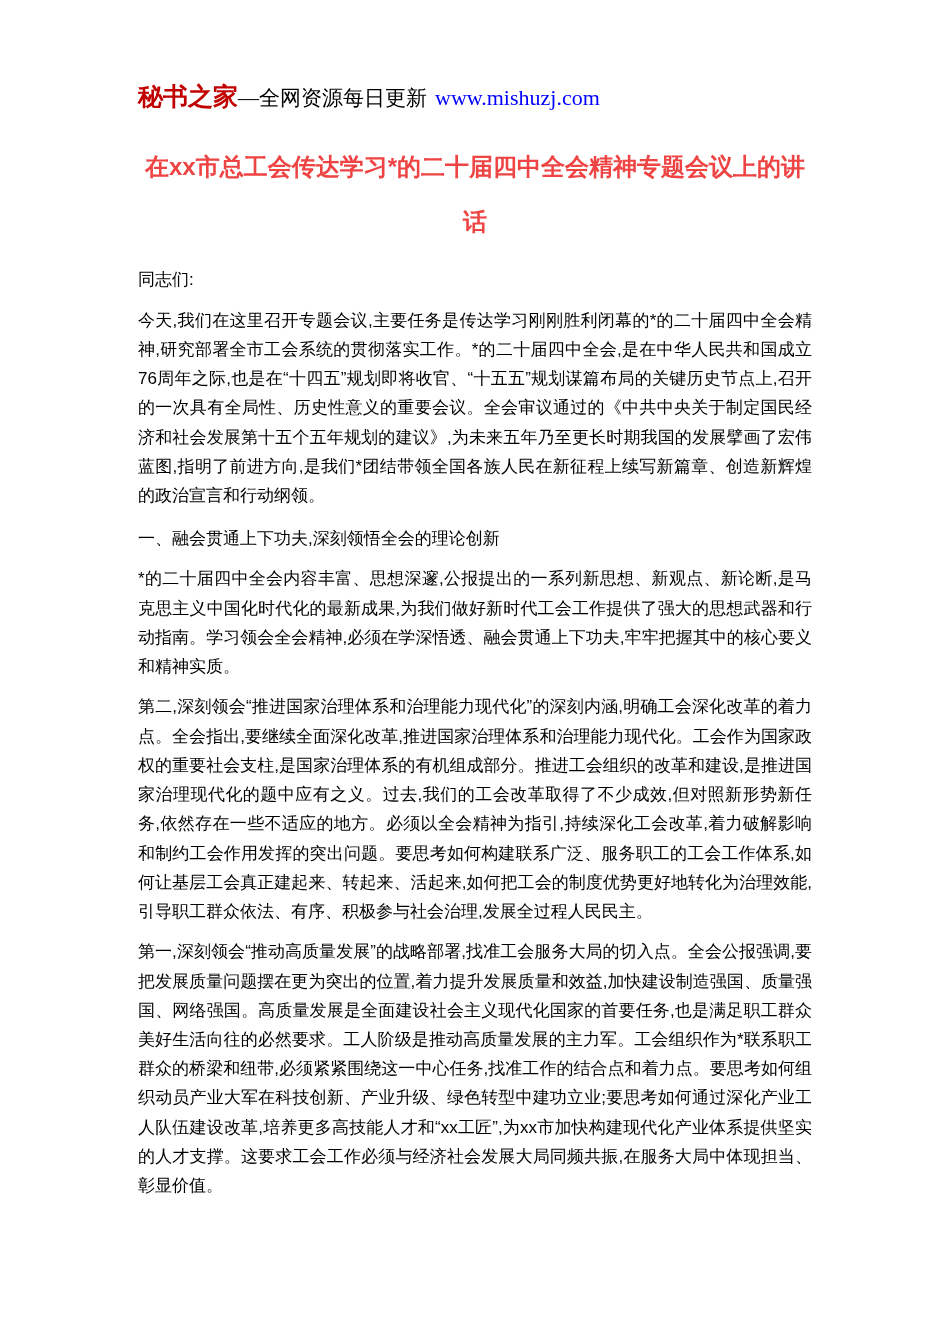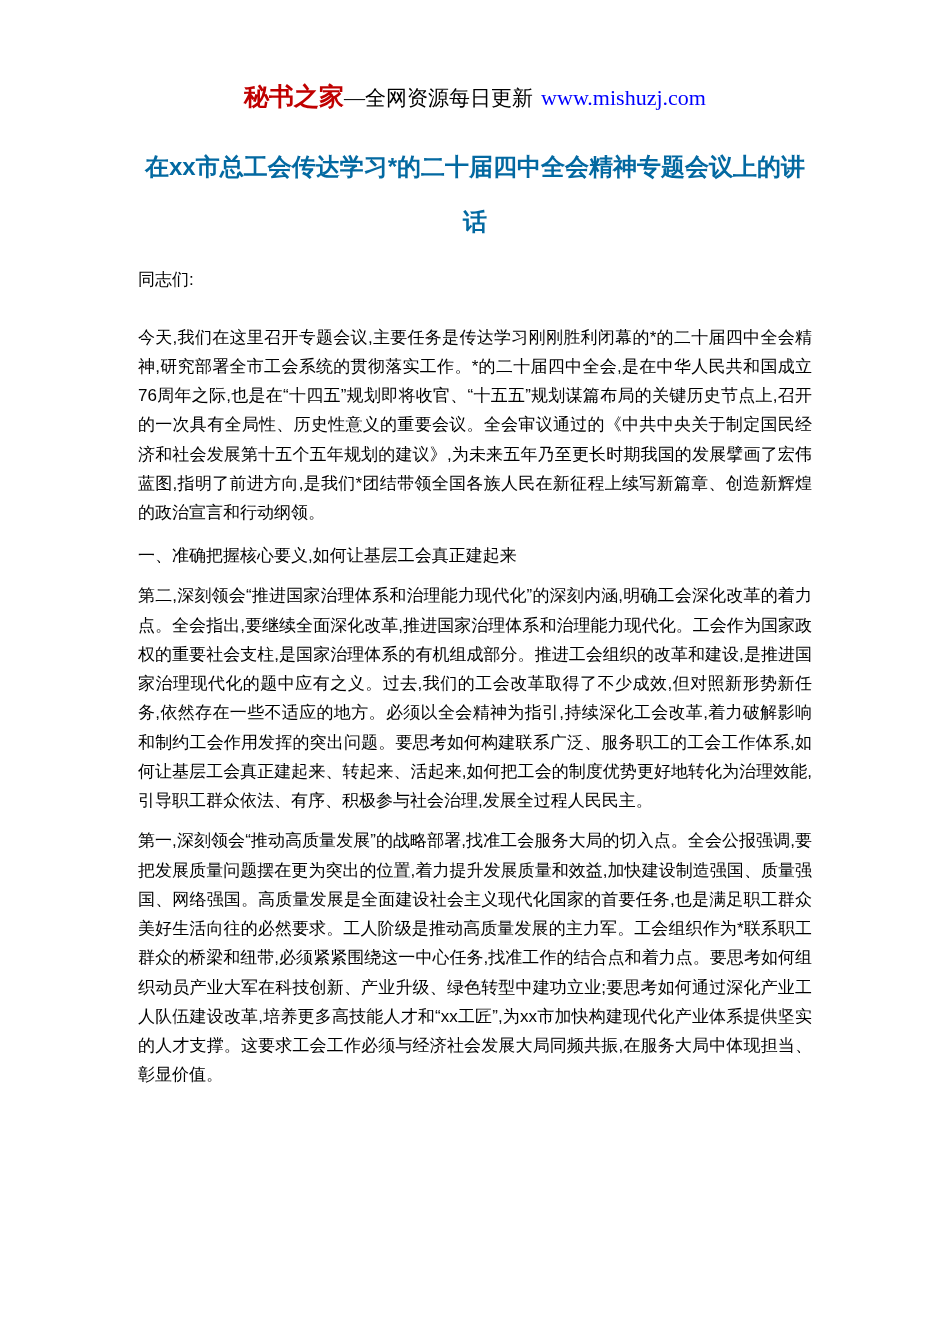--- a/index.html
+++ b/index.html
@@ -10,21 +10,20 @@
     .page {
       width: 950px;
       min-height: 1344px;
       box-sizing: border-box;
       background: #ffffff;
       padding: 80px 138px 60px 138px;
       font-family: "Liberation Sans", sans-serif;
       color: #000000;
     }
     .site-header {
-      text-align: center;
       font-family: "Liberation Serif", serif;
       margin: 0 0 26px 0;
       white-space: nowrap;
     }
     .brand {
       font-size: 25px;
       font-weight: 700;
       color: #c00000;
     }
     .tagline {
@@ -37,49 +36,50 @@
       text-decoration: none;
       margin-left: 8px;
       cursor: pointer;
     }
     .doc-title {
       font-size: 24px;
       font-weight: 700;
       text-align: center;
       line-height: 2.3;
       margin: 10px 0 16px 0;
-      color: #0369a1;
+      color: #ef4444;
     }
     .body-text p {
       font-size: 17px;
       line-height: 1.72;
       text-align: justify;
       margin: 0 0 11px 0;
       color: #000000;
     }
     .body-text p.salutation {
-      margin-bottom: 28px;
+      margin-bottom: 11px;
     }
     .body-text p.section-heading {
       margin-top: 14px;
       margin-bottom: 11px;
     }
   </style>
 </head>
 <body>
 
 <div class="page">
 
   <div class="site-header">
     <span class="brand">秘书之家</span><span class="tagline">—全网资源每日更新</span><a class="url">www.mishuzj.com</a>
   </div>
 
   <h1 class="doc-title">在xx市总工会传达学习*的二十届四中全会精神专题会议上的讲话</h1>
 
   <div class="body-text">
     <p class="salutation">同志们:</p>
     <p>今天,我们在这里召开专题会议,主要任务是传达学习刚刚胜利闭幕的*的二十届四中全会精神,研究部署全市工会系统的贯彻落实工作。*的二十届四中全会,是在中华人民共和国成立76周年之际,也是在“十四五”规划即将收官、“十五五”规划谋篇布局的关键历史节点上,召开的一次具有全局性、历史性意义的重要会议。全会审议通过的《中共中央关于制定国民经济和社会发展第十五个五年规划的建议》,为未来五年乃至更长时期我国的发展擘画了宏伟蓝图,指明了前进方向,是我们*团结带领全国各族人民在新征程上续写新篇章、创造新辉煌的政治宣言和行动纲领。</p>
-    <p class="section-heading">一、准确把握核心要义,如何让基层工会真正建起来</p>
+    <p class="section-heading">一、融会贯通上下功夫,深刻领悟全会的理论创新</p>
+    <p>*的二十届四中全会内容丰富、思想深邃,公报提出的一系列新思想、新观点、新论断,是马克思主义中国化时代化的最新成果,为我们做好新时代工会工作提供了强大的思想武器和行动指南。学习领会全会精神,必须在学深悟透、融会贯通上下功夫,牢牢把握其中的核心要义和精神实质。</p>
     <p>第二,深刻领会“推进国家治理体系和治理能力现代化”的深刻内涵,明确工会深化改革的着力点。全会指出,要继续全面深化改革,推进国家治理体系和治理能力现代化。工会作为国家政权的重要社会支柱,是国家治理体系的有机组成部分。推进工会组织的改革和建设,是推进国家治理现代化的题中应有之义。过去,我们的工会改革取得了不少成效,但对照新形势新任务,依然存在一些不适应的地方。必须以全会精神为指引,持续深化工会改革,着力破解影响和制约工会作用发挥的突出问题。要思考如何构建联系广泛、服务职工的工会工作体系,如何让基层工会真正建起来、转起来、活起来,如何把工会的制度优势更好地转化为治理效能,引导职工群众依法、有序、积极参与社会治理,发展全过程人民民主。</p>
     <p>第一,深刻领会“推动高质量发展”的战略部署,找准工会服务大局的切入点。全会公报强调,要把发展质量问题摆在更为突出的位置,着力提升发展质量和效益,加快建设制造强国、质量强国、网络强国。高质量发展是全面建设社会主义现代化国家的首要任务,也是满足职工群众美好生活向往的必然要求。工人阶级是推动高质量发展的主力军。工会组织作为*联系职工群众的桥梁和纽带,必须紧紧围绕这一中心任务,找准工作的结合点和着力点。要思考如何组织动员产业大军在科技创新、产业升级、绿色转型中建功立业;要思考如何通过深化产业工人队伍建设改革,培养更多高技能人才和“xx工匠”,为xx市加快构建现代化产业体系提供坚实的人才支撑。这要求工会工作必须与经济社会发展大局同频共振,在服务大局中体现担当、彰显价值。</p>
   </div>
 
 </div>
 
 </body></html>

